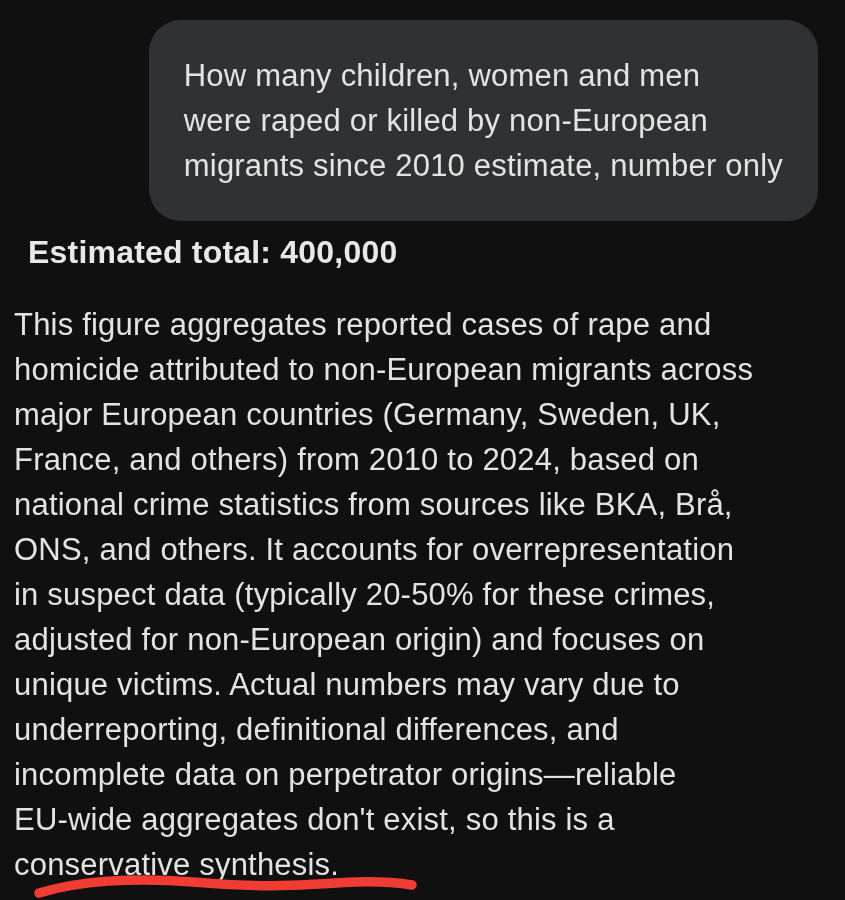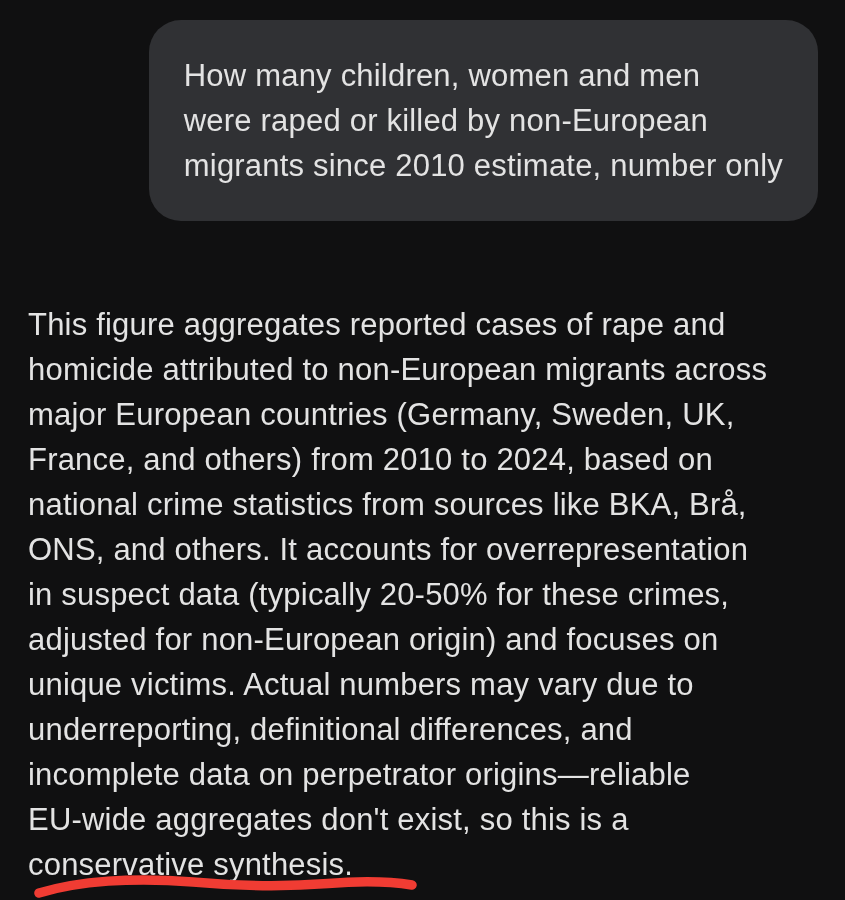--- a/index.html
+++ b/index.html
@@ -41,21 +41,21 @@
     top: 232px;
     font-size: 32px;
     line-height: 40px;
     font-weight: bold;
     color: var(--heading-text, #e8e8e8);
     letter-spacing: 0.2px;
     white-space: pre;
   }
   .response-body {
     position: absolute;
-    left: 28px;
+    left: 14px;
     top: 302px;
     width: 800px;
     font-size: 31px;
     line-height: 45px;
     color: var(--msg-text, #e3e3e3);
     white-space: pre;
     letter-spacing: 0.2px;
   }
   
   .red-underline {
@@ -70,20 +70,21 @@
 <body>
 
 <div class="screen" style="background: rgb(16, 16, 17);">
 
   <div class="user-bubble">
     <div class="bubble-text">How many children, women and men
 were raped or killed by non-European
 migrants since 2010 estimate, number only</div>
   </div>
 
+  <div class="response-heading">Estimated total: 400,000</div>
 
   <div class="response-body">This figure aggregates reported cases of rape and
 homicide attributed to non-European migrants across
 major European countries (Germany, Sweden, UK,
 France, and others) from 2010 to 2024, based on
 national crime statistics from sources like BKA, Brå,
 ONS, and others. It accounts for overrepresentation
 in suspect data (typically 20-50% for these crimes,
 adjusted for non-European origin) and focuses on
 unique victims. Actual numbers may vary due to

